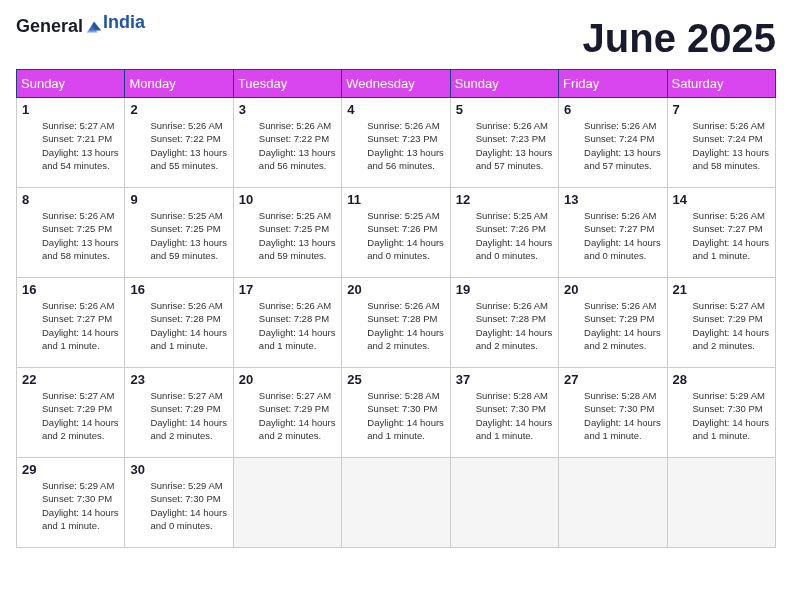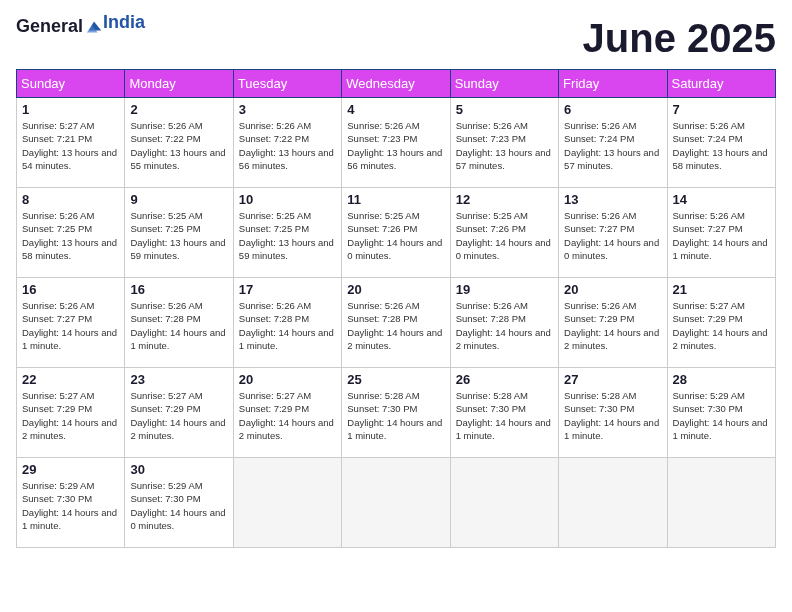--- a/index.html
+++ b/index.html
@@ -80,20 +80,21 @@
     .day-number {
       font-size: 13px;
       font-weight: bold;
       color: #1a1a2e;
       margin-bottom: 2px;
     }
     .day-info {
       font-size: 9.5px;
       color: #333;
       line-height: 1.4;
+      margin-left: 20px;
     }
     .week-row td {
       height: 90px;
     }
   </style>
 </head>
 <body>
 
 <div class="header">
   <div class="logo">
@@ -225,21 +226,21 @@
         </td>
         <td>
           <div class="day-number">20</div>
           <div class="day-info">Sunrise: 5:27 AM<br>Sunset: 7:29 PM<br>Daylight: 14 hours and 2 minutes.</div>
         </td>
         <td>
           <div class="day-number">25</div>
           <div class="day-info">Sunrise: 5:28 AM<br>Sunset: 7:30 PM<br>Daylight: 14 hours and 1 minute.</div>
         </td>
         <td>
-          <div class="day-number">26</div>
+          <div class="day-number">37</div>
           <div class="day-info">Sunrise: 5:28 AM<br>Sunset: 7:30 PM<br>Daylight: 14 hours and 1 minute.</div>
         </td>
         <td>
           <div class="day-number">27</div>
           <div class="day-info">Sunrise: 5:28 AM<br>Sunset: 7:30 PM<br>Daylight: 14 hours and 1 minute.</div>
         </td>
         <td>
           <div class="day-number">28</div>
           <div class="day-info">Sunrise: 5:29 AM<br>Sunset: 7:30 PM<br>Daylight: 14 hours and 1 minute.</div>
         </td>

